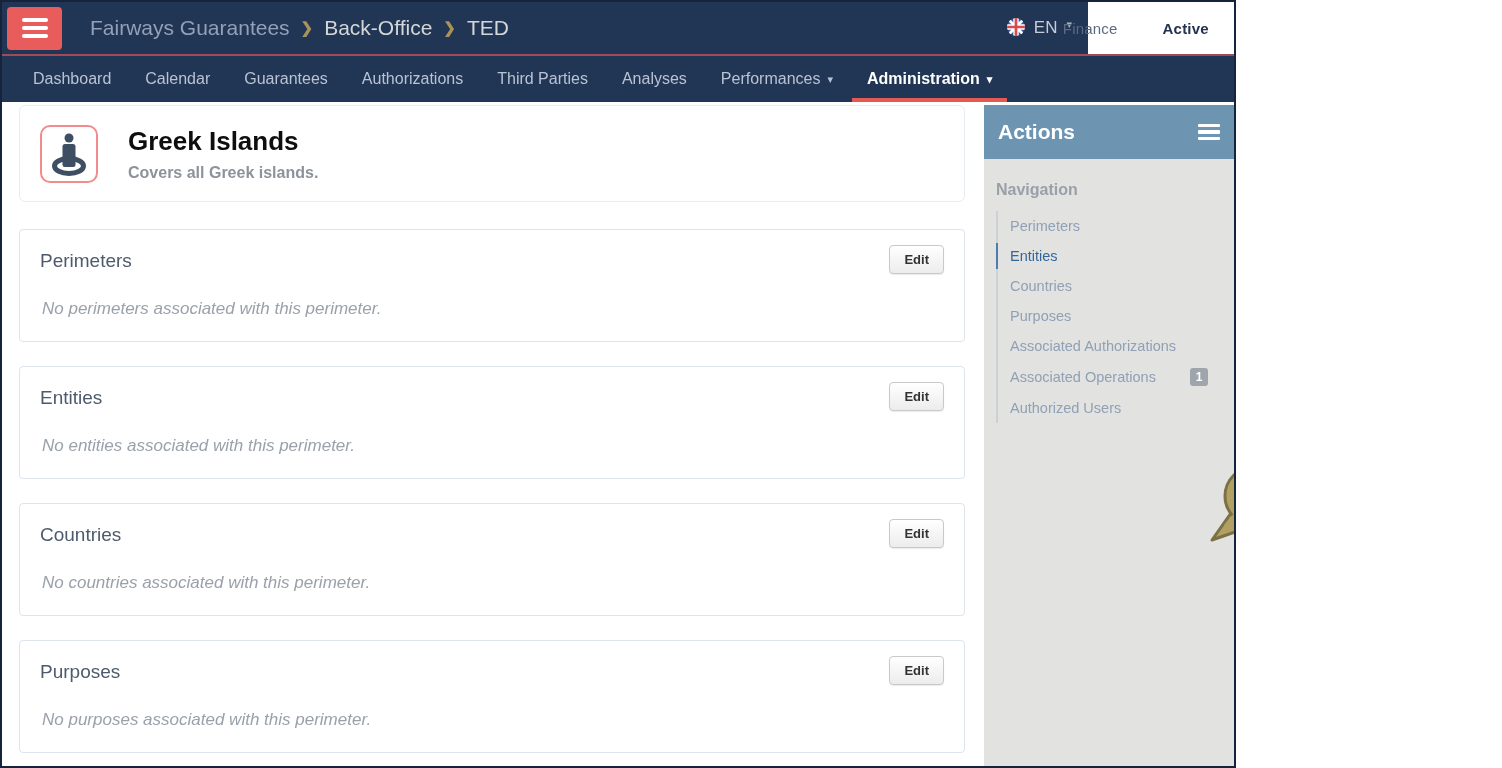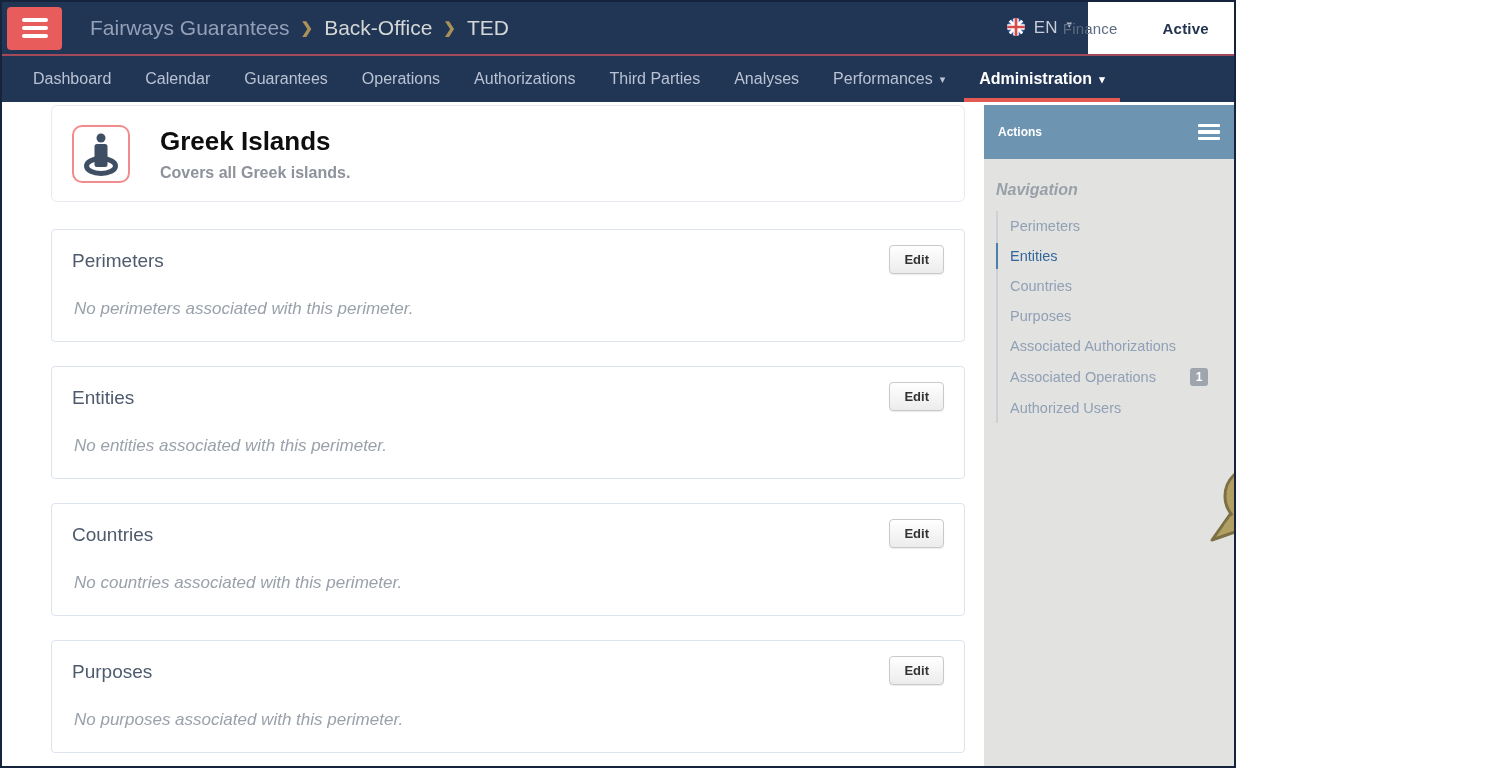--- a/index.html
+++ b/index.html
@@ -39,21 +39,21 @@
   .navbar { height: 46px; background: #213555; display: flex; align-items: stretch; padding: 0 14px; flex: 0 0 auto; }
   .nav-item {
     display: flex; align-items: center; padding: 0 17px; color: #b9c3d3;
     font-size: 16px; position: relative; cursor: pointer; white-space: nowrap;
   }
   .nav-item.active { color: #fff; font-weight: bold; }
   .nav-item .caret { margin-left: 7px; color: inherit; }
   .nav-underline { position: absolute; left: 2px; right: 2px; bottom: 0; height: 4px; background: #e25a52; }
 
   
-  .content { flex: 1; display: flex; overflow: hidden; padding-left: 32px; }
+  .content { flex: 1; display: flex; overflow: hidden; }
   .main { flex: 1; padding: 3px 19px 0 17px; overflow: hidden; }
 
   .page-head {
     border: 1px solid #e7ecf3; border-radius: 6px; padding: 17px 20px;
     display: flex; align-items: center; gap: 30px; margin-bottom: 27px; height: 97px;
   }
   .perimeter-icon-box {
     width: 58px; height: 58px; border: 2px solid #f28b8b; border-radius: 10px;
     display: flex; align-items: center; justify-content: center; background: #fff;
   }
@@ -69,28 +69,28 @@
   .edit-btn {
     background: linear-gradient(#ffffff, #ececec); border: 1px solid #c9c9c9; border-radius: 4px;
     padding: 6px 14px; font-size: 13px; font-weight: bold; color: #333;
     font-family: inherit; cursor: pointer; box-shadow: 0 1px 1px rgba(0,0,0,0.08);
   }
   .empty-text { font-style: italic; color: #9aa1aa; font-size: 17px; margin: 25px 0 0 2px; }
 
   
   .sidebar { width: 250px; flex: 0 0 auto; display: flex; flex-direction: column; padding-top: 3px; background: #fff; }
   .actions-head {
-    background: #6d95b1; color: #fff; font-weight: bold; font-size: 12px;
+    background: #6d95b1; color: #fff; font-weight: bold; font-size: 21px;
     padding: 0 14px; height: 54px; display: flex; justify-content: space-between;
     align-items: center; cursor: pointer;
   }
   .actions-menu-icon { display: flex; flex-direction: column; gap: 3px; }
   .actions-menu-icon .bar { width: 22px; height: 3.5px; background: #fff; border-radius: 1px; }
   .sidebar-body { background: #e2e2e1; flex: 1; padding: 16px 0 0 12px; }
-  .nav-heading { color: #9aa0a8; font-weight: bold; font-size: 16px; margin: 6px 4px 12px 0; font-style: italic; }
+  .nav-heading { color: #9aa0a8; font-weight: bold; font-size: 16px; margin: 6px 4px 12px 0; }
   .side-list { border-left: 2px solid #ccd1d8; }
   .side-item {
     position: relative; padding: 7px 12px 7px 12px; margin-right: 14px;
     color: #90a0b5; font-size: 14.5px; display: flex; align-items: center;
     justify-content: space-between; cursor: pointer;
   }
   .side-item.active { color: #33679c; }
   .side-item.active::before {
     content: ""; position: absolute; left: -2px; top: 2px; bottom: 2px; width: 2px; background: #4b7dad;
   }
@@ -158,24 +158,20 @@
   <div class="nav-item">
     <span>Calendar</span>
 
   </div>
 
   <div class="nav-item">
     <span>Guarantees</span>
 
   </div>
 
-  <div class="nav-item">
-    <span>Operations</span>
-
-  </div>
 
   <div class="nav-item">
     <span>Authorizations</span>
 
   </div>
 
   <div class="nav-item">
     <span>Third Parties</span>
 
   </div>

